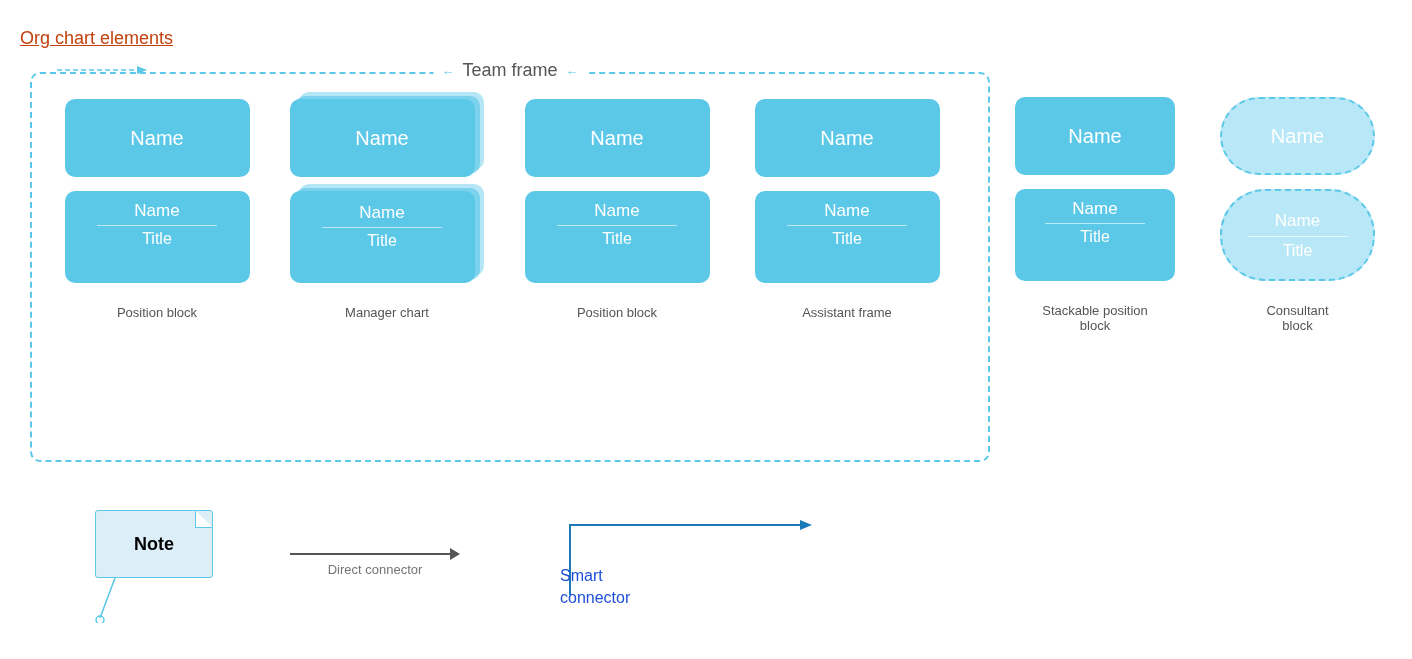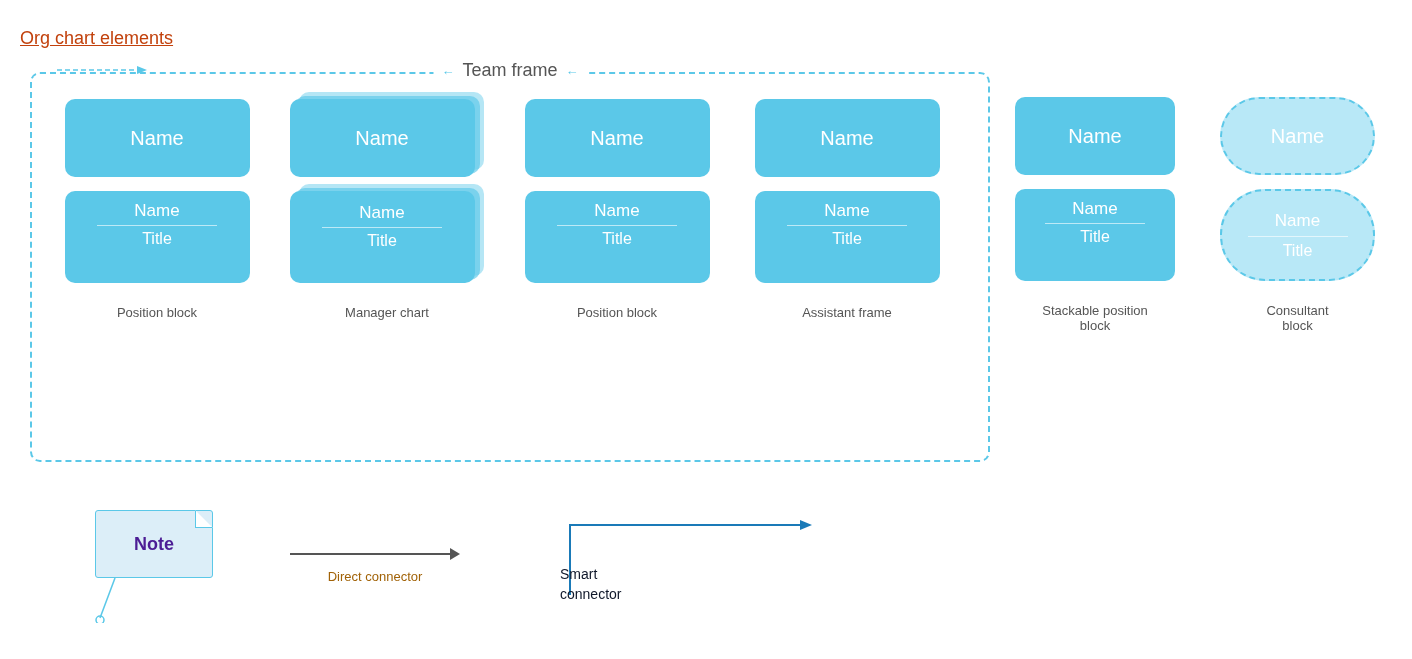--- a/index.html
+++ b/index.html
@@ -189,37 +189,37 @@
     border:1.5px solid #5bc8e8;
     border-radius:3px;
     display:flex;
     align-items:center;
     justify-content:center;
     position:relative;
     overflow:visible;
   ">
 
     <div style="position:absolute;top:-1px;right:-1px;width:18px;height:18px;background:#fff;border-left:1.5px solid #5bc8e8;border-bottom:1.5px solid #5bc8e8;clip-path:polygon(0 0,100% 100%,0 100%);"></div>
-    <span style="font-size:18px;font-weight:700;color:#4c1d95;">Note</span>
+    <span style="font-size:18px;font-weight:700;color:#000000;">Note</span>
   </div>
   
   <svg width="60" height="45" style="margin-top:0;">
     <line x1="20" y1="0" x2="5" y2="40" stroke="#5bc8e8" stroke-width="1.5"></line>
     <circle cx="5" cy="42" r="4" fill="none" stroke="#5bc8e8" stroke-width="1.5"></circle>
   </svg>
 </div>
 
 <div style="position:absolute;top:548px;left:290px;display:flex;flex-direction:column;align-items:center;">
   <div style="display:flex;align-items:center;">
     <div style="width:160px;height:2px;background:#555;"></div>
     <div style="width:0;height:0;border-top:6px solid transparent;border-bottom:6px solid transparent;border-left:10px solid #555;"></div>
   </div>
-  <span style="font-size:13px;color:#a16207;margin-top:9px;">Direct connector</span>
+  <span style="font-size:13px;color:#737373;margin-top:2px;">Direct connector</span>
 </div>
 
 <div style="position:absolute;top:505px;left:560px;">
   <svg width="260" height="105">
 
     <path d="M 10 90 L 10 20 L 240 20" fill="none" stroke="#1a7ab8" stroke-width="2"></path>
     <polygon points="240,15 252,20 240,25" fill="#1a7ab8"></polygon>
   </svg>
-  <span style="position:absolute;top:60px;left:0;font-size:14px;color:#0f172a;line-height:1.4;">Smart<br>connector</span>
+  <span style="position:absolute;top:60px;left:0;font-size:16px;color:#1d4ed8;line-height:1.4;">Smart<br>connector</span>
 </div>
 
 </body></html>

